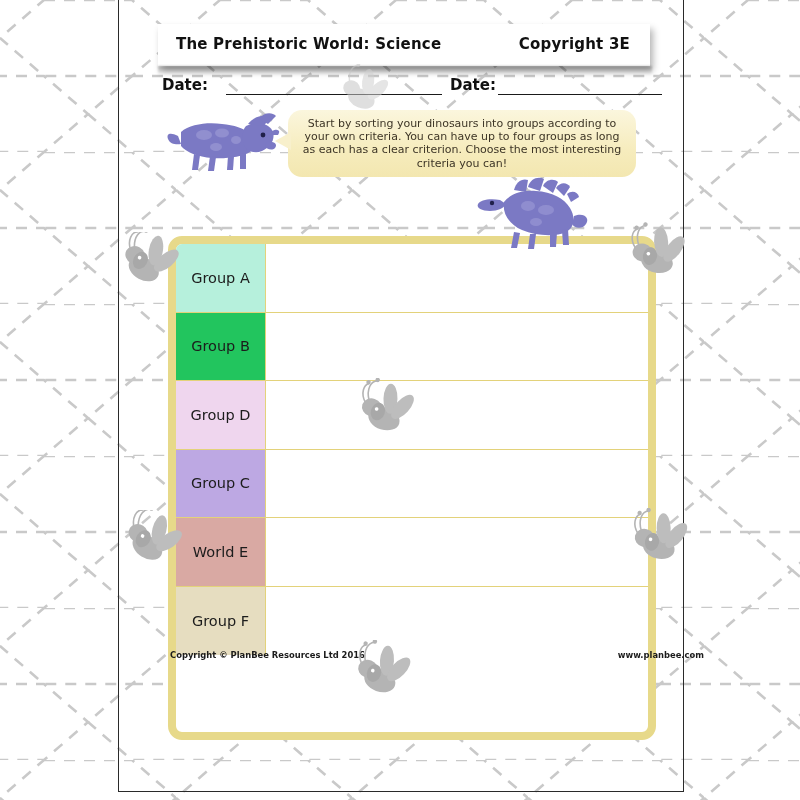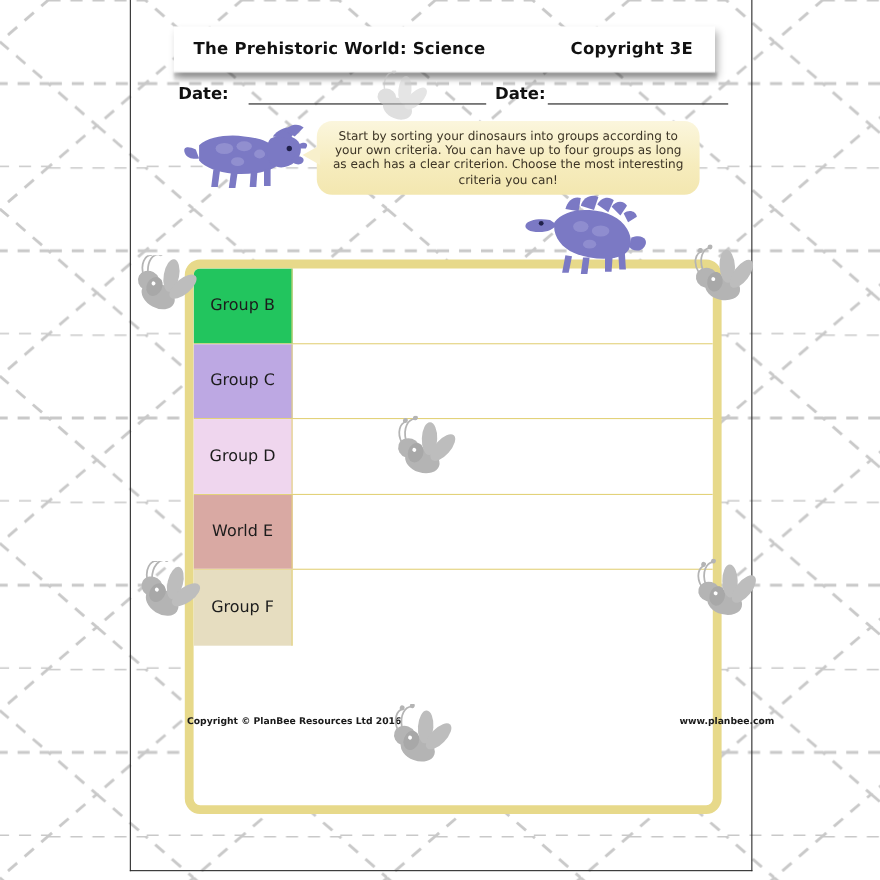--- a/index.html
+++ b/index.html
@@ -289,29 +289,33 @@
   </svg>
 
   <div class="bubble" id="bubble-1">
     <div class="tail"></div>
     <span>Start by sorting your dinosaurs into groups according to your own criteria. You can have up to four groups as long as each has a clear criterion. Choose the most interesting criteria you can!</span>
   </div>
 
 
   <div id="table-wrap">
       <div class="trow">
+        <div class="tcell-label" style="background: rgb(182, 240, 220);">Group A</div>
+        <div class="tcell-blank"></div>
+      </div>
+      <div class="trow">
         <div class="tcell-label" style="background: #22c55e;">Group B</div>
         <div class="tcell-blank"></div>
       </div>
       <div class="trow">
+        <div class="tcell-label" style="background: rgb(239, 214, 238);">Group D</div>
+        <div class="tcell-blank"></div>
+      </div>
+      <div class="trow">
         <div class="tcell-label" style="background: rgb(189, 168, 227);">Group C</div>
-        <div class="tcell-blank"></div>
-      </div>
-      <div class="trow">
-        <div class="tcell-label" style="background: rgb(239, 214, 238);">Group D</div>
         <div class="tcell-blank"></div>
       </div>
       <div class="trow">
         <div class="tcell-label" style="background: rgb(217, 169, 163);">World E</div>
         <div class="tcell-blank"></div>
       </div>
       <div class="trow">
         <div class="tcell-label" style="background: rgb(230, 221, 192);">Group F</div>
         <div class="tcell-blank"></div>
       </div>

